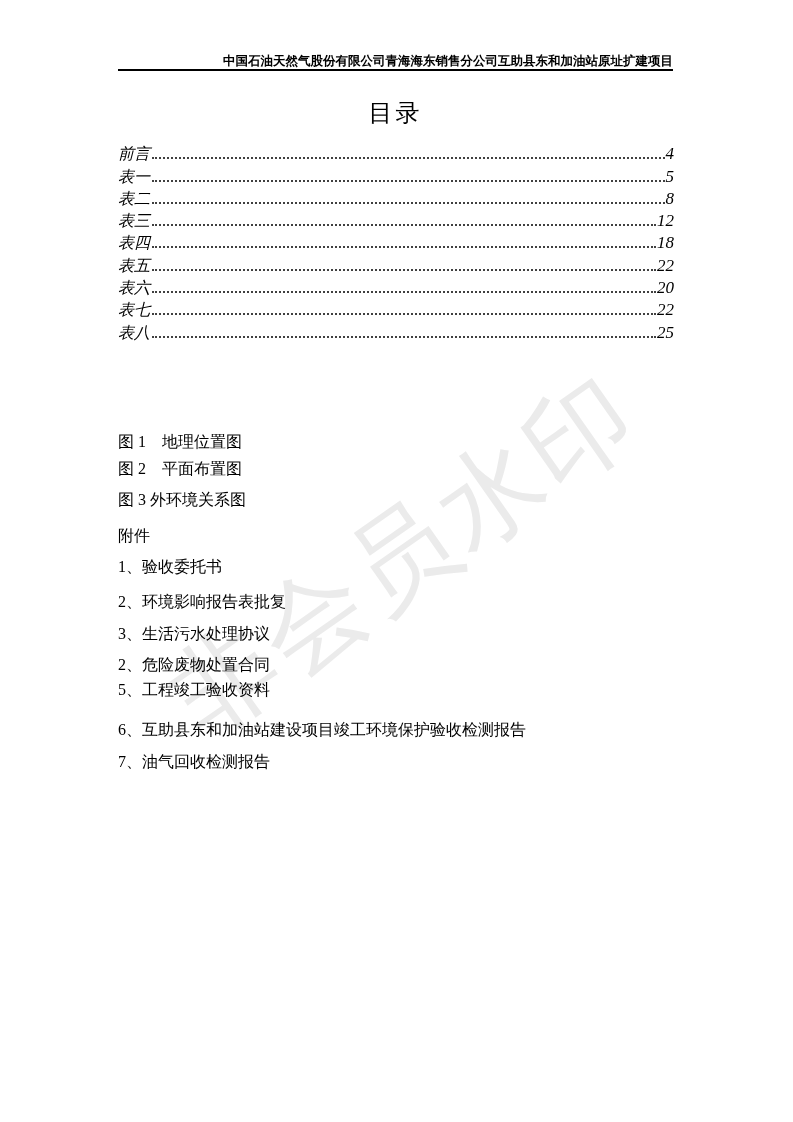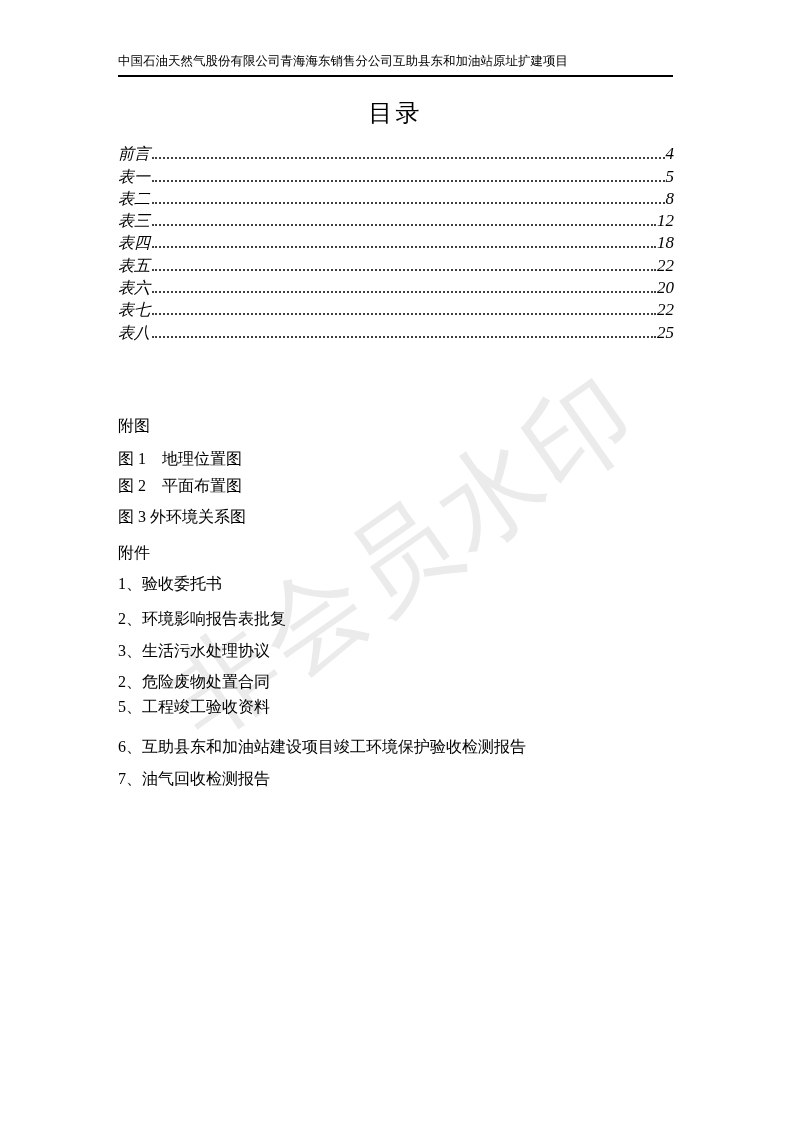--- a/index.html
+++ b/index.html
@@ -31,25 +31,25 @@
     user-select: none;
   }
   
   .content { position: relative; z-index: 1; }
 
   .doc-header {
     position: absolute;
     top: 54px;
     left: 118px;
     width: 555px;
-    text-align: left;
+    text-align: right;
     font-size: 12.5px;
     line-height: 15px;
-    padding-bottom: 6px;
     border-bottom: 2px solid #000000;
+    font-weight: bold;
   }
 
   .toc-title {
     position: absolute;
     top: 99px;
     left: 118px;
     width: 555px;
     margin: 0;
     text-align: center;
     font-size: 24px;
@@ -155,21 +155,20 @@
         <span class="toc-page">22</span>
       </div>
       <div class="toc-row">
         <span class="toc-label">表八</span>
         <span class="toc-dots"></span>
         <span class="toc-page">25</span>
       </div>
     </div>
 
     <div class="appendix">
-      <div class="app-line" style="margin-top:0">附图</div>
       <div class="app-line" style="margin-top:16px">图 1　地理位置图</div>
       <div class="app-line" style="margin-top:10px">图 2　平面布置图</div>
       <div class="app-line" style="margin-top:14px">图 3 外环境关系图</div>
       <div class="app-line" style="margin-top:19px">附件</div>
       <div class="app-line" style="margin-top:14px">1、验收委托书</div>
       <div class="app-line" style="margin-top:18px">2、环境影响报告表批复</div>
       <div class="app-line" style="margin-top:15px">3、生活污水处理协议</div>
       <div class="app-line" style="margin-top:14px">2、危险废物处置合同</div>
       <div class="app-line" style="margin-top:8px">5、工程竣工验收资料</div>
       <div class="app-line" style="margin-top:23px">6、互助县东和加油站建设项目竣工环境保护验收检测报告</div>

